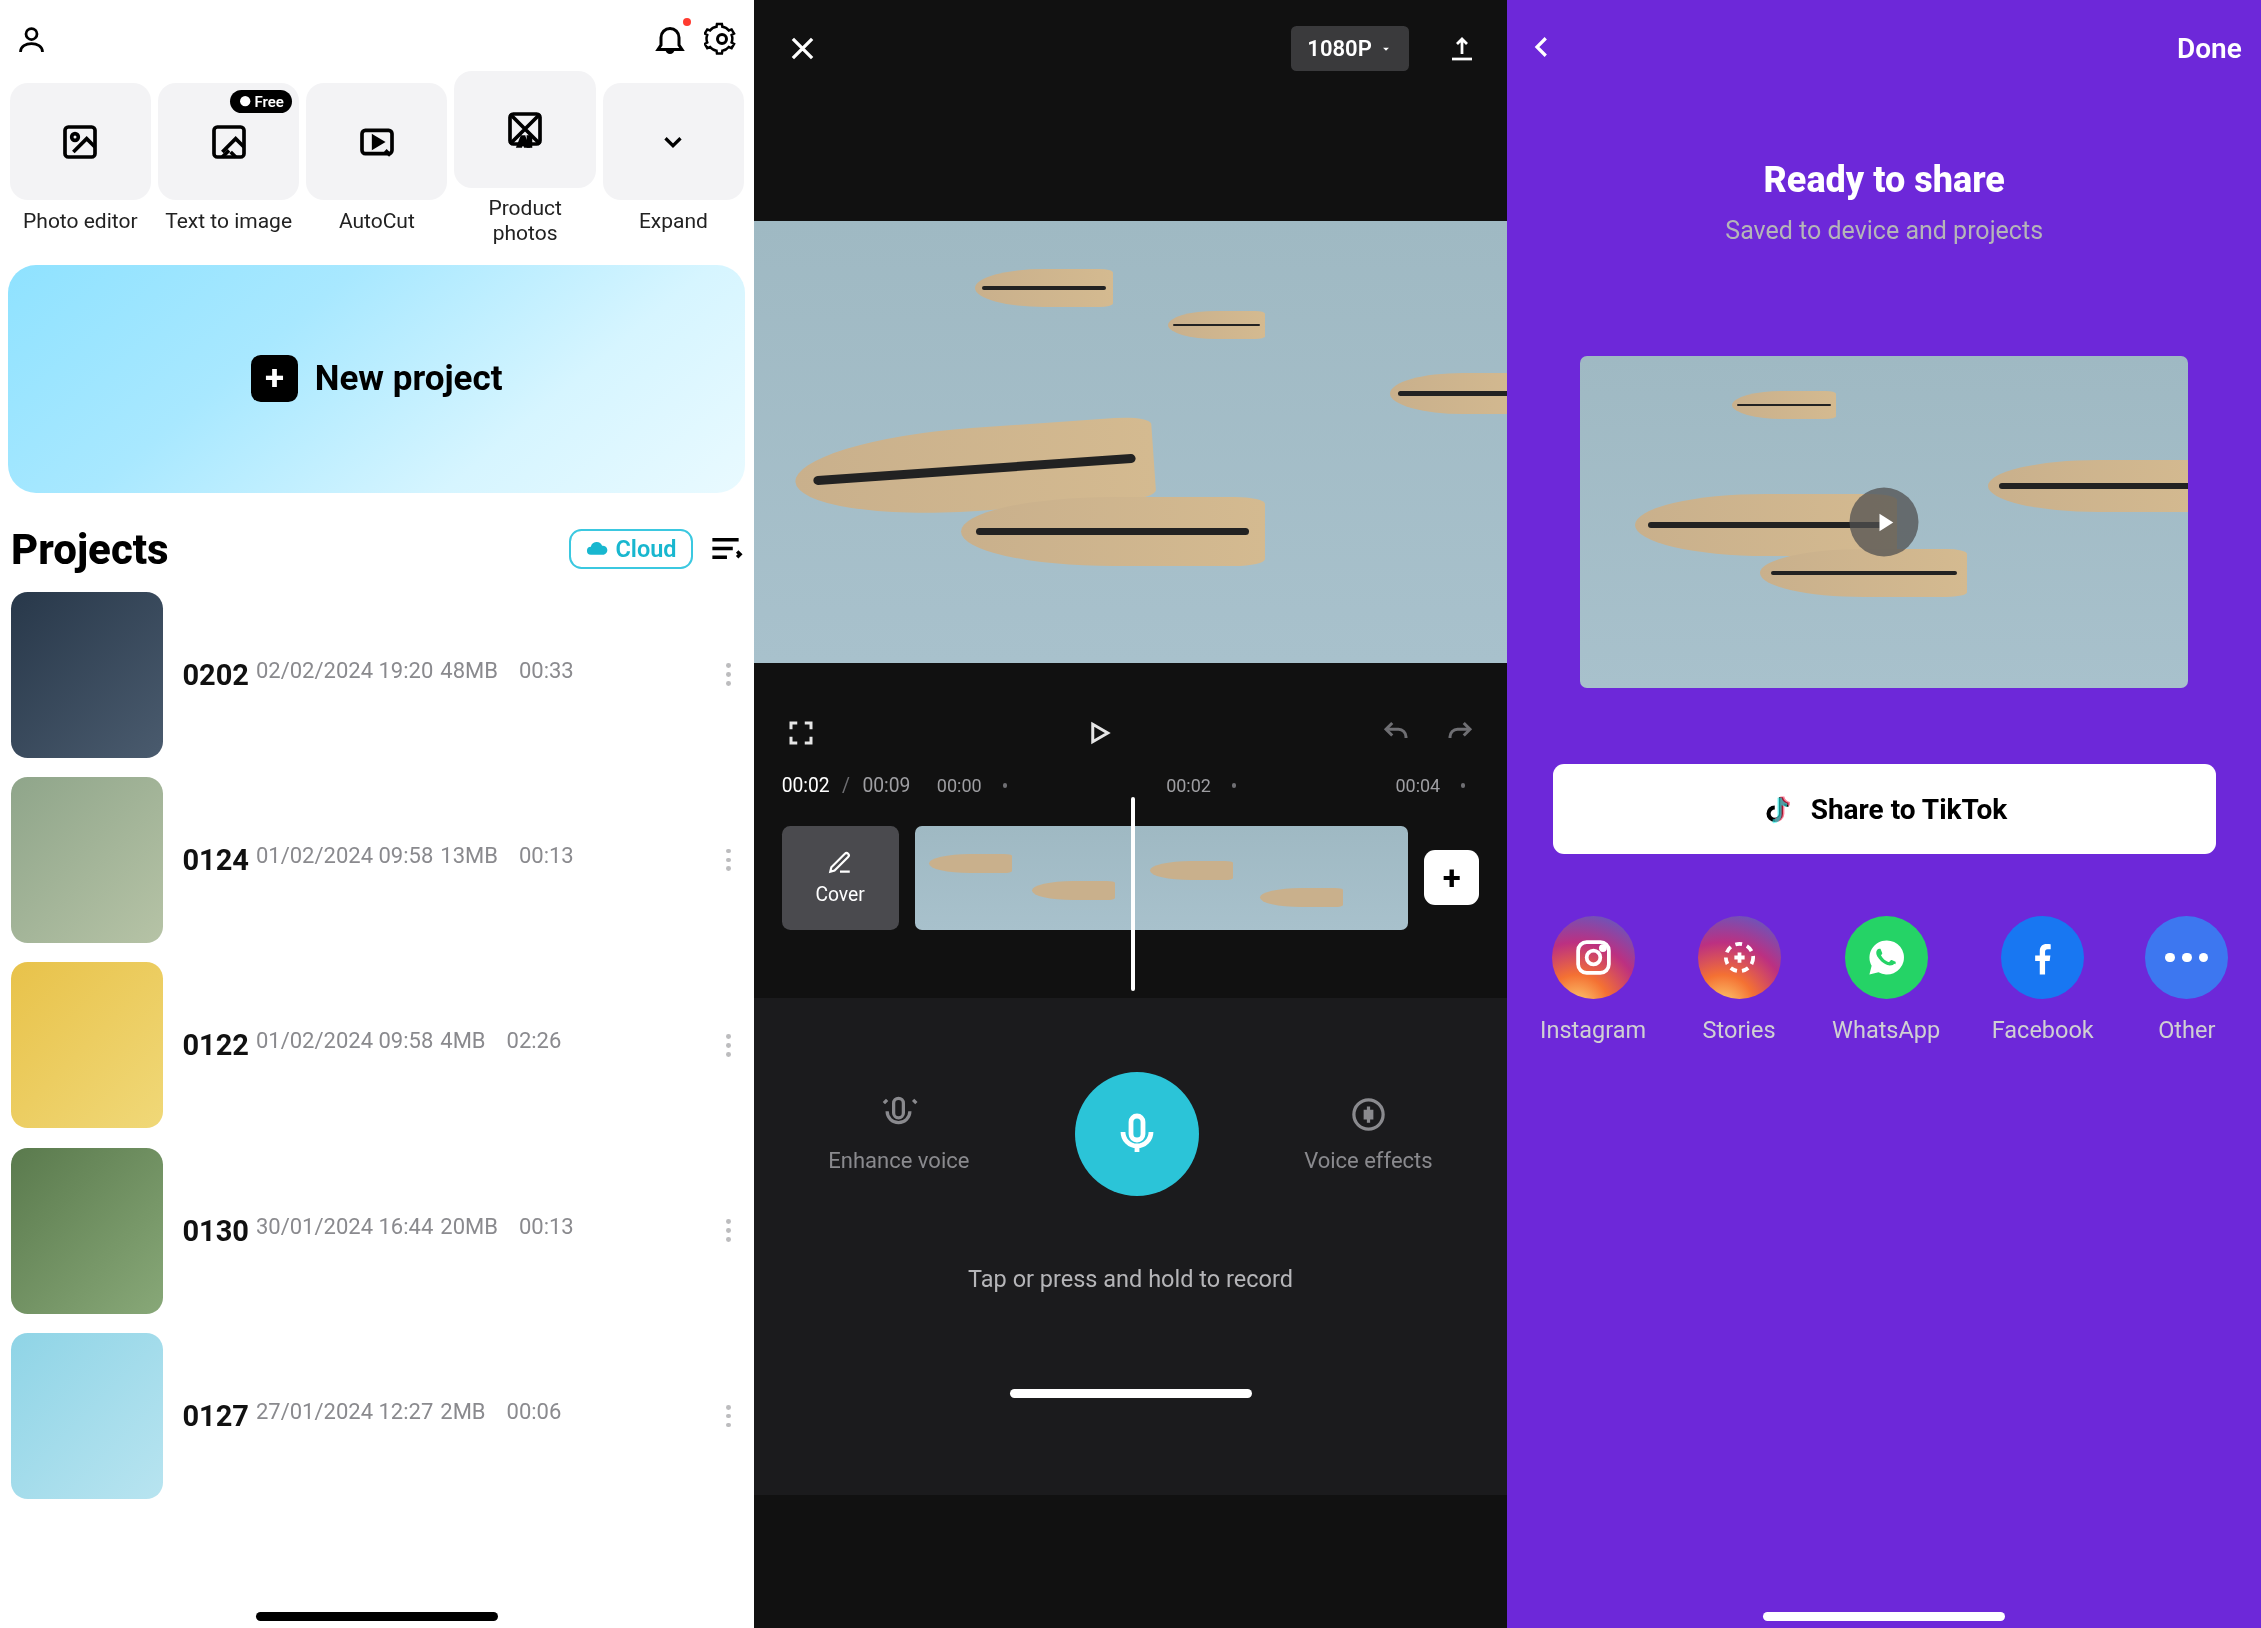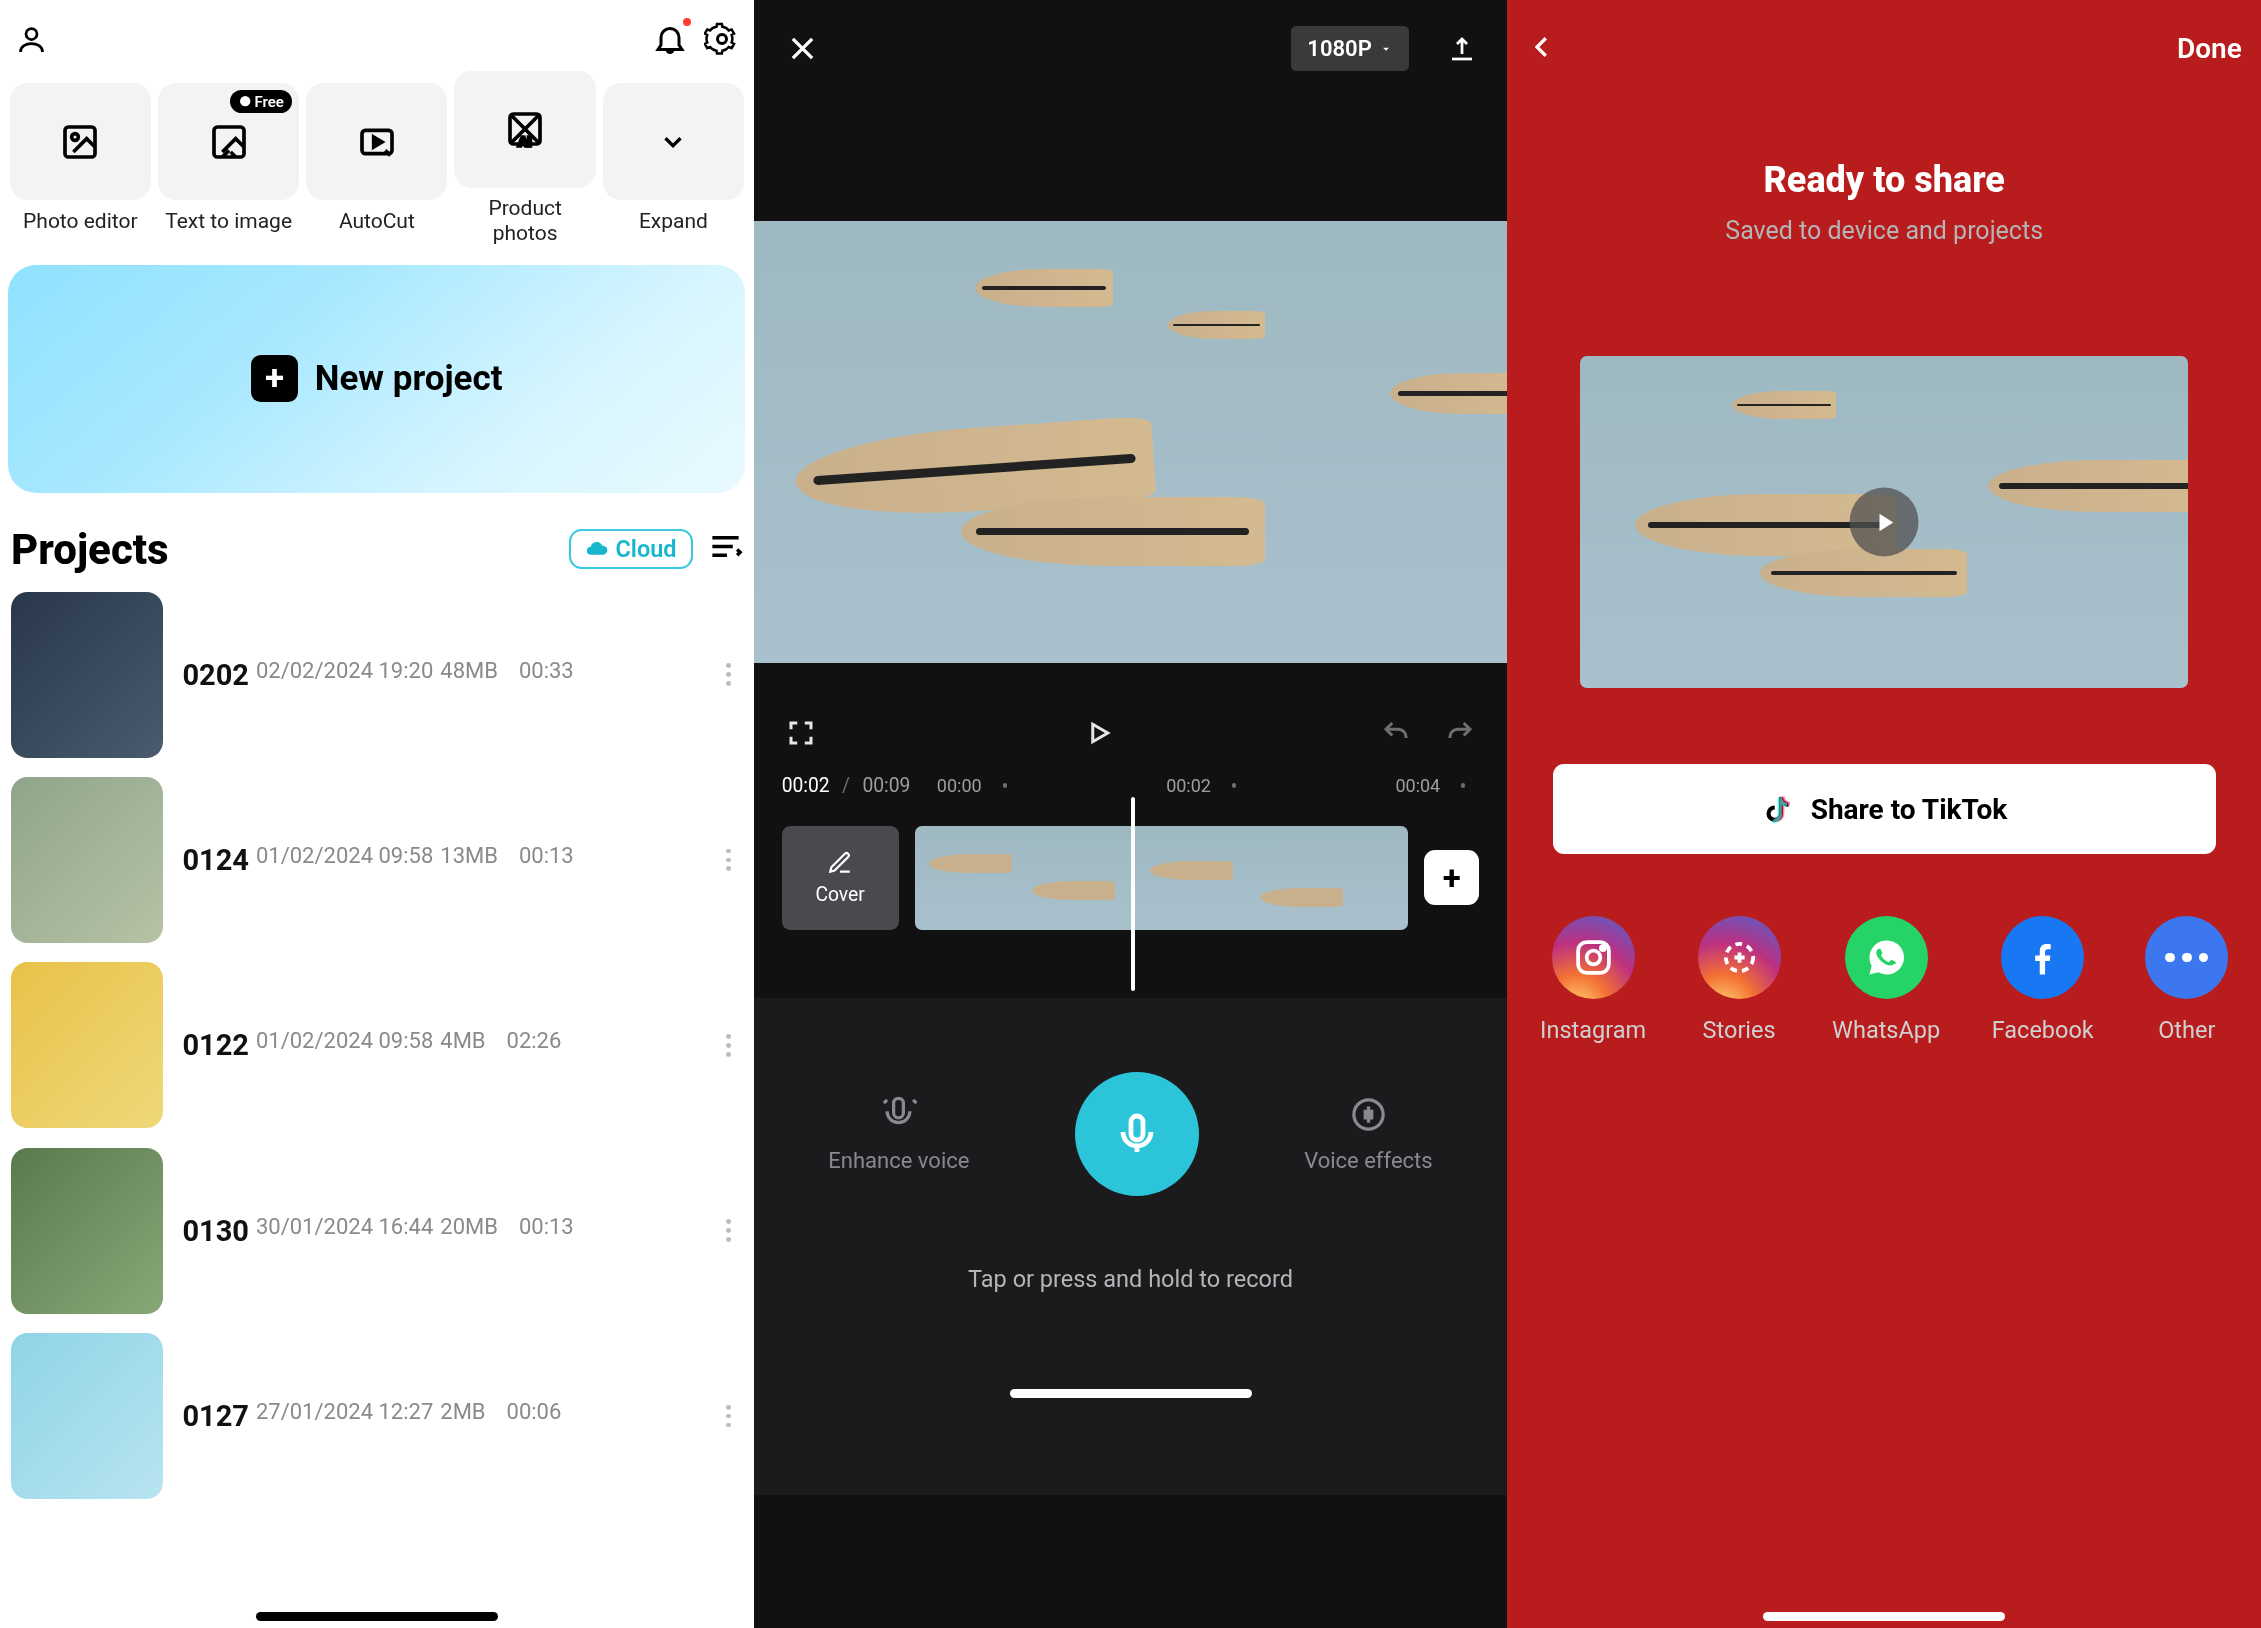--- a/index.html
+++ b/index.html
@@ -18,21 +18,21 @@
 .tool-sq { width:100%; height:117px; background:#f3f3f5; border-radius:18px; display:flex; align-items:center; justify-content:center; position:relative; }
 .tool-badge { position:absolute; top:7px; right:7px; background:#000; color:#fff; font-size:15px; font-weight:600; padding:2.1px 8.3px; border-radius:690px; display:flex; align-items:center; gap:3.5px; }
 .tool-label { margin-top:8.3px; font-size:21px; color:#222; text-align:center; line-height:1.2; }
 
 .new-project { margin:18px 0 0 0; height:228px; border-radius:28px; background:linear-gradient(140deg,#8FE2FF 0%,#A8E8FF 35%,#D6F5FF 70%,#E9FAFF 100%); display:flex; align-items:center; justify-content:center; gap:16.6px; }
 .plus-sq { width:47px; height:47px; background:#000; border-radius:9.7px; display:flex; align-items:center; justify-content:center; color:#fff; font-size:35px; font-weight:700; }
 .new-project-label { font-size:35px; font-weight:700; color:#000; }
 
 .proj-head { display:flex; justify-content:space-between; align-items:center; margin:32px 0 8.3px 0; padding:0 2.8px; }
 .proj-title { font-size:42px; font-weight:800; }
-.proj-head-r { display:flex; align-items:flex-start; gap:15px; }
+.proj-head-r { display:flex; align-items:flex-end; gap:15px; }
 .cloud-chip { border:2.1px solid #3BC8E0; color:#18B7CF; font-size:23.5px; font-weight:600; padding:4.1px 14px; border-radius:12.4px; display:flex; align-items:center; gap:7px; }
 
 .proj-list { }
 .proj-row { display:flex; align-items:center; gap:19.3px; padding:9.7px 2.8px; }
 .thumb { width:152px; height:166px; border-radius:16.6px; flex-shrink:0; background:linear-gradient(135deg,#666,#999); }
 .proj-meta { flex:1; display:flex; gap:7px;text-align:center; }
 .proj-name { font-size:29px; font-weight:700; color:#111; }
 .proj-date { font-size:22px; color:#8a8a8e; }
 .proj-sub { font-size:22px; color:#8a8a8e; display:flex; gap:21px; }
 .kebab { width:28px; height:41px; display:flex; flex-direction:column; align-items:center; justify-content:center; gap:4.1px; }
@@ -81,21 +81,21 @@
 .ep-back { display:flex; align-items:center; gap:9.7px; color:#9e9ea2; font-size:23.5px; }
 .ep-check { color:#e6e6e6; }
 .ep-mid { display:flex; align-items:center; justify-content:space-around; margin-top:55px; }
 .ep-col { display:flex; flex-direction:column; align-items:center; gap:14px; color:#8a8a8e; font-size:22px; }
 .rec-btn { width:124px; height:124px; border-radius:50%; background:#2BC4D8; display:flex; align-items:center; justify-content:center; }
 .ep-hint { text-align:center; color:#b5b5b8; font-size:23.5px; margin-top:69px; }
 
 .home-ind.light { background:#fff; }
 
 
-.p3 { width:754px; height:1629px; background:#b91c1c; position:relative; color:#fff; }
+.p3 { width:754px; height:1629px; background:#6d28d9; position:relative; color:#fff; }
 .p3-top { height:97px; display:flex; align-items:center; justify-content:space-between; padding:0 19.3px; }
 .done-btn { font-size:28px; font-weight:600; }
 .p3-head { text-align:center; margin-top:62px; }
 .p3-title { font-size:36px; font-weight:800; }
 .p3-sub { font-size:25px; color:#b5b5b8; margin-top:15px; }
 
 .p3-preview { margin:111px auto 0 auto; width:608px; height:332px; border-radius:7px; background:linear-gradient(180deg,#9FB9C3,#A8C1CC); position:relative; overflow:hidden; }
 .p3-play { position:absolute; top:50%; left:50%; transform:translate(-50%,-50%); width:69px; height:69px; border-radius:50%; background:rgba(80,80,80,0.75); display:flex; align-items:center; justify-content:center; }
 
 .tiktok-btn { margin:76px auto 0 auto; width:663px; height:90px; background:#fff; border-radius:11px; display:flex; align-items:center; justify-content:center; gap:16.6px; }

